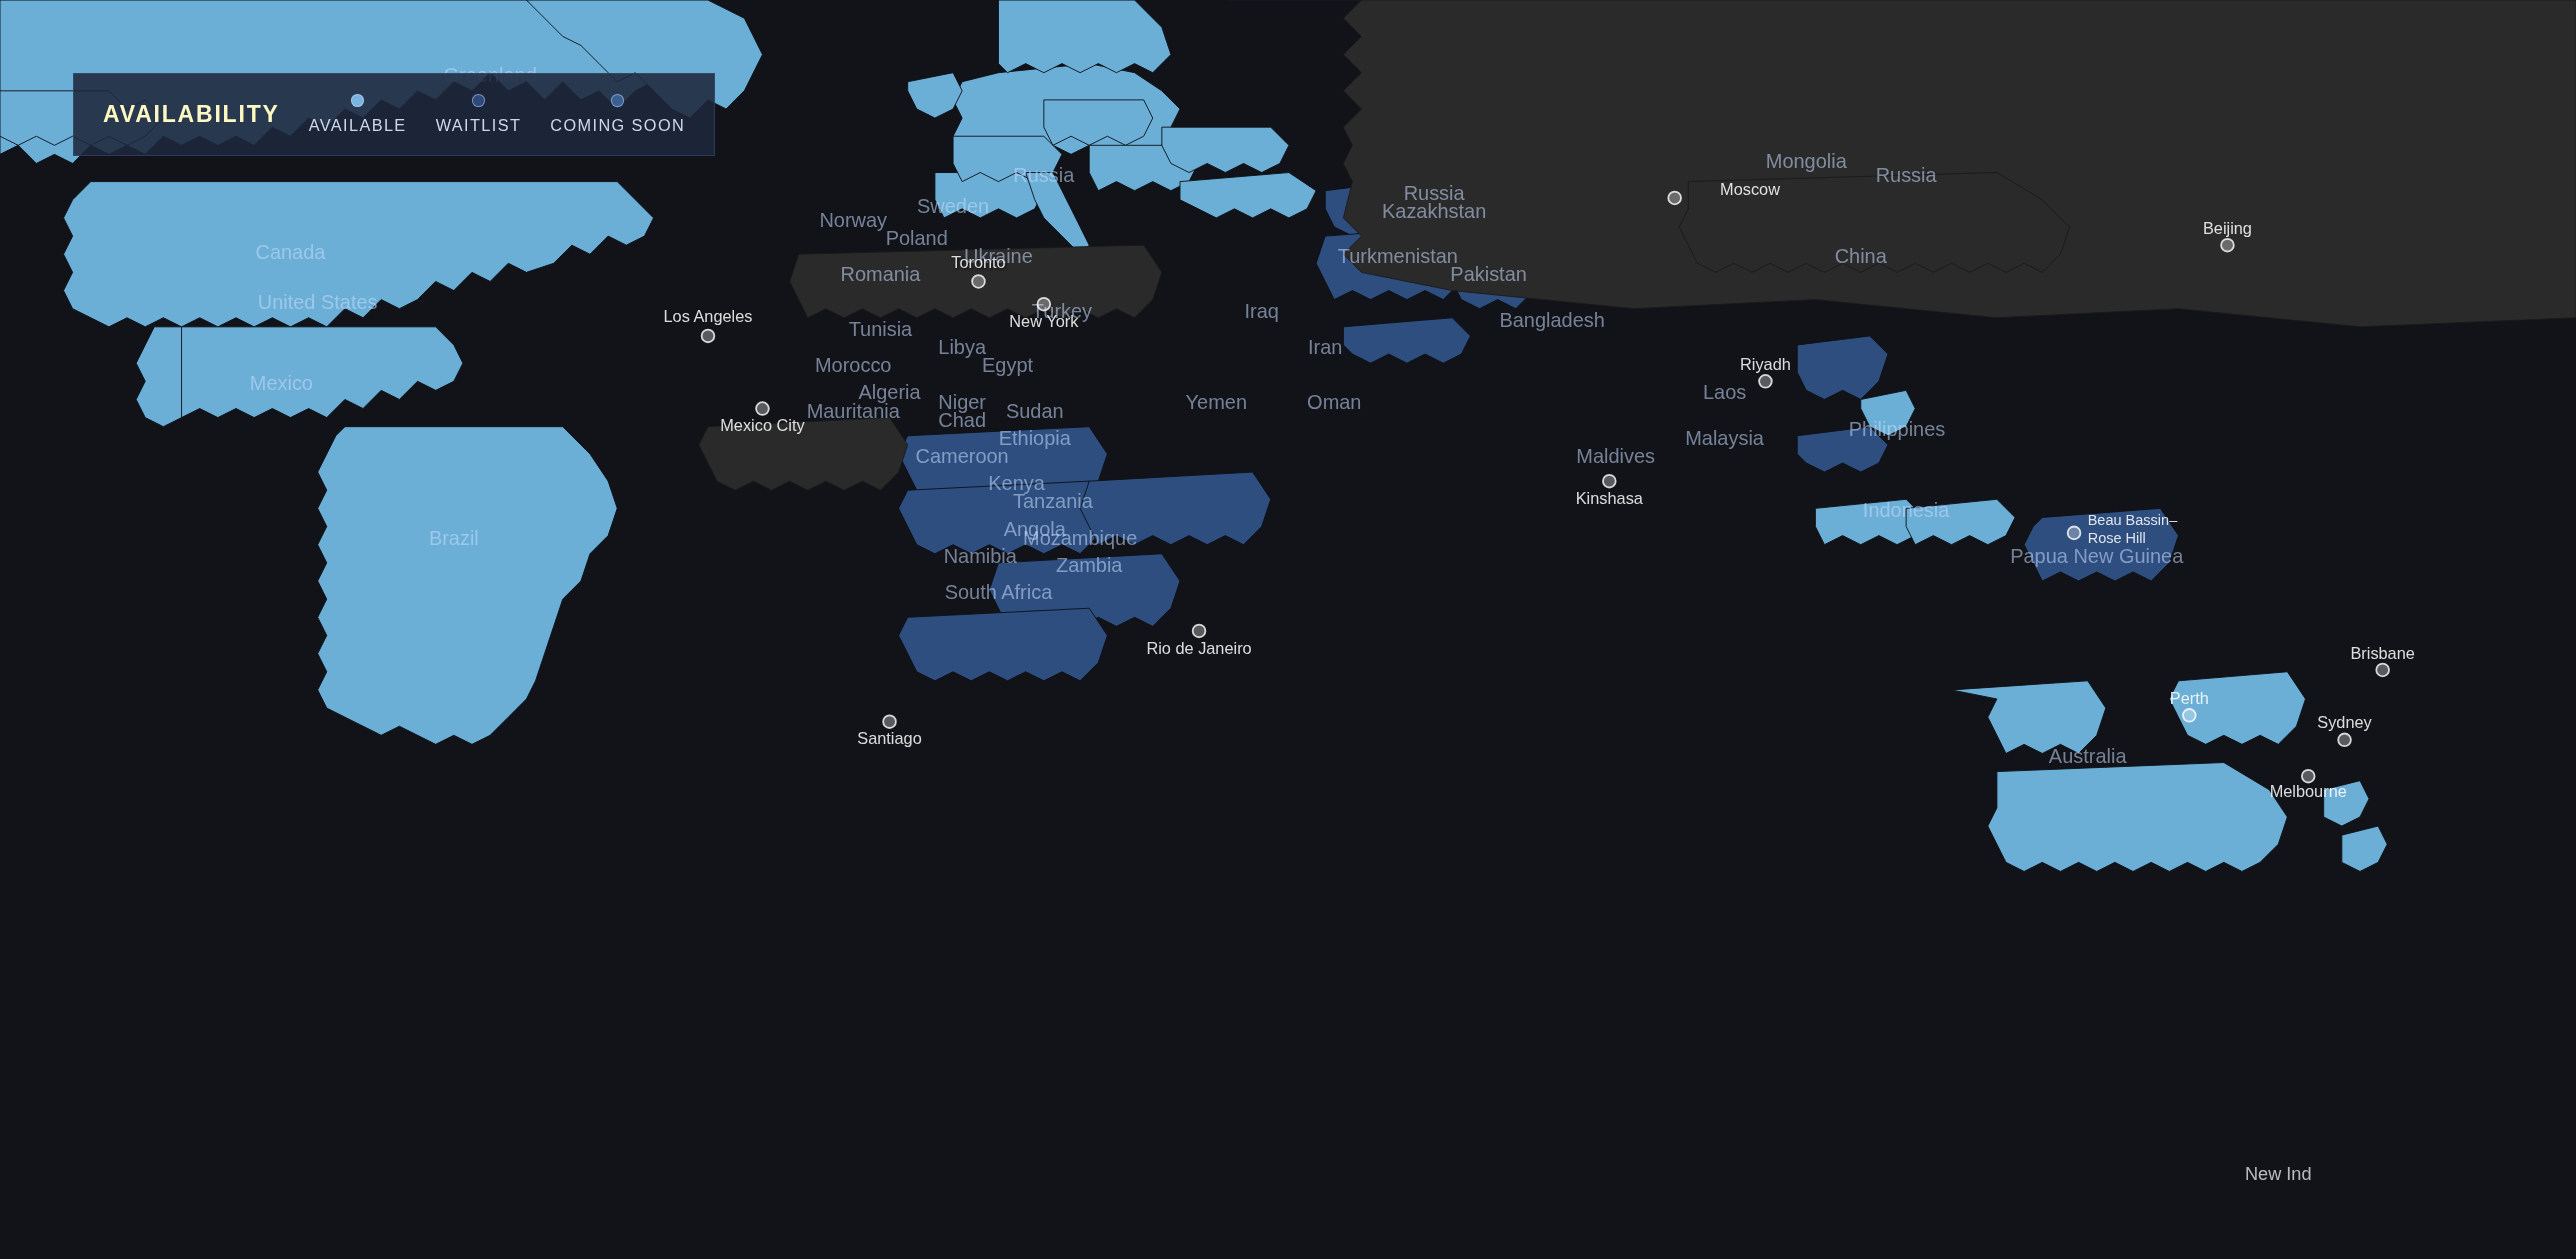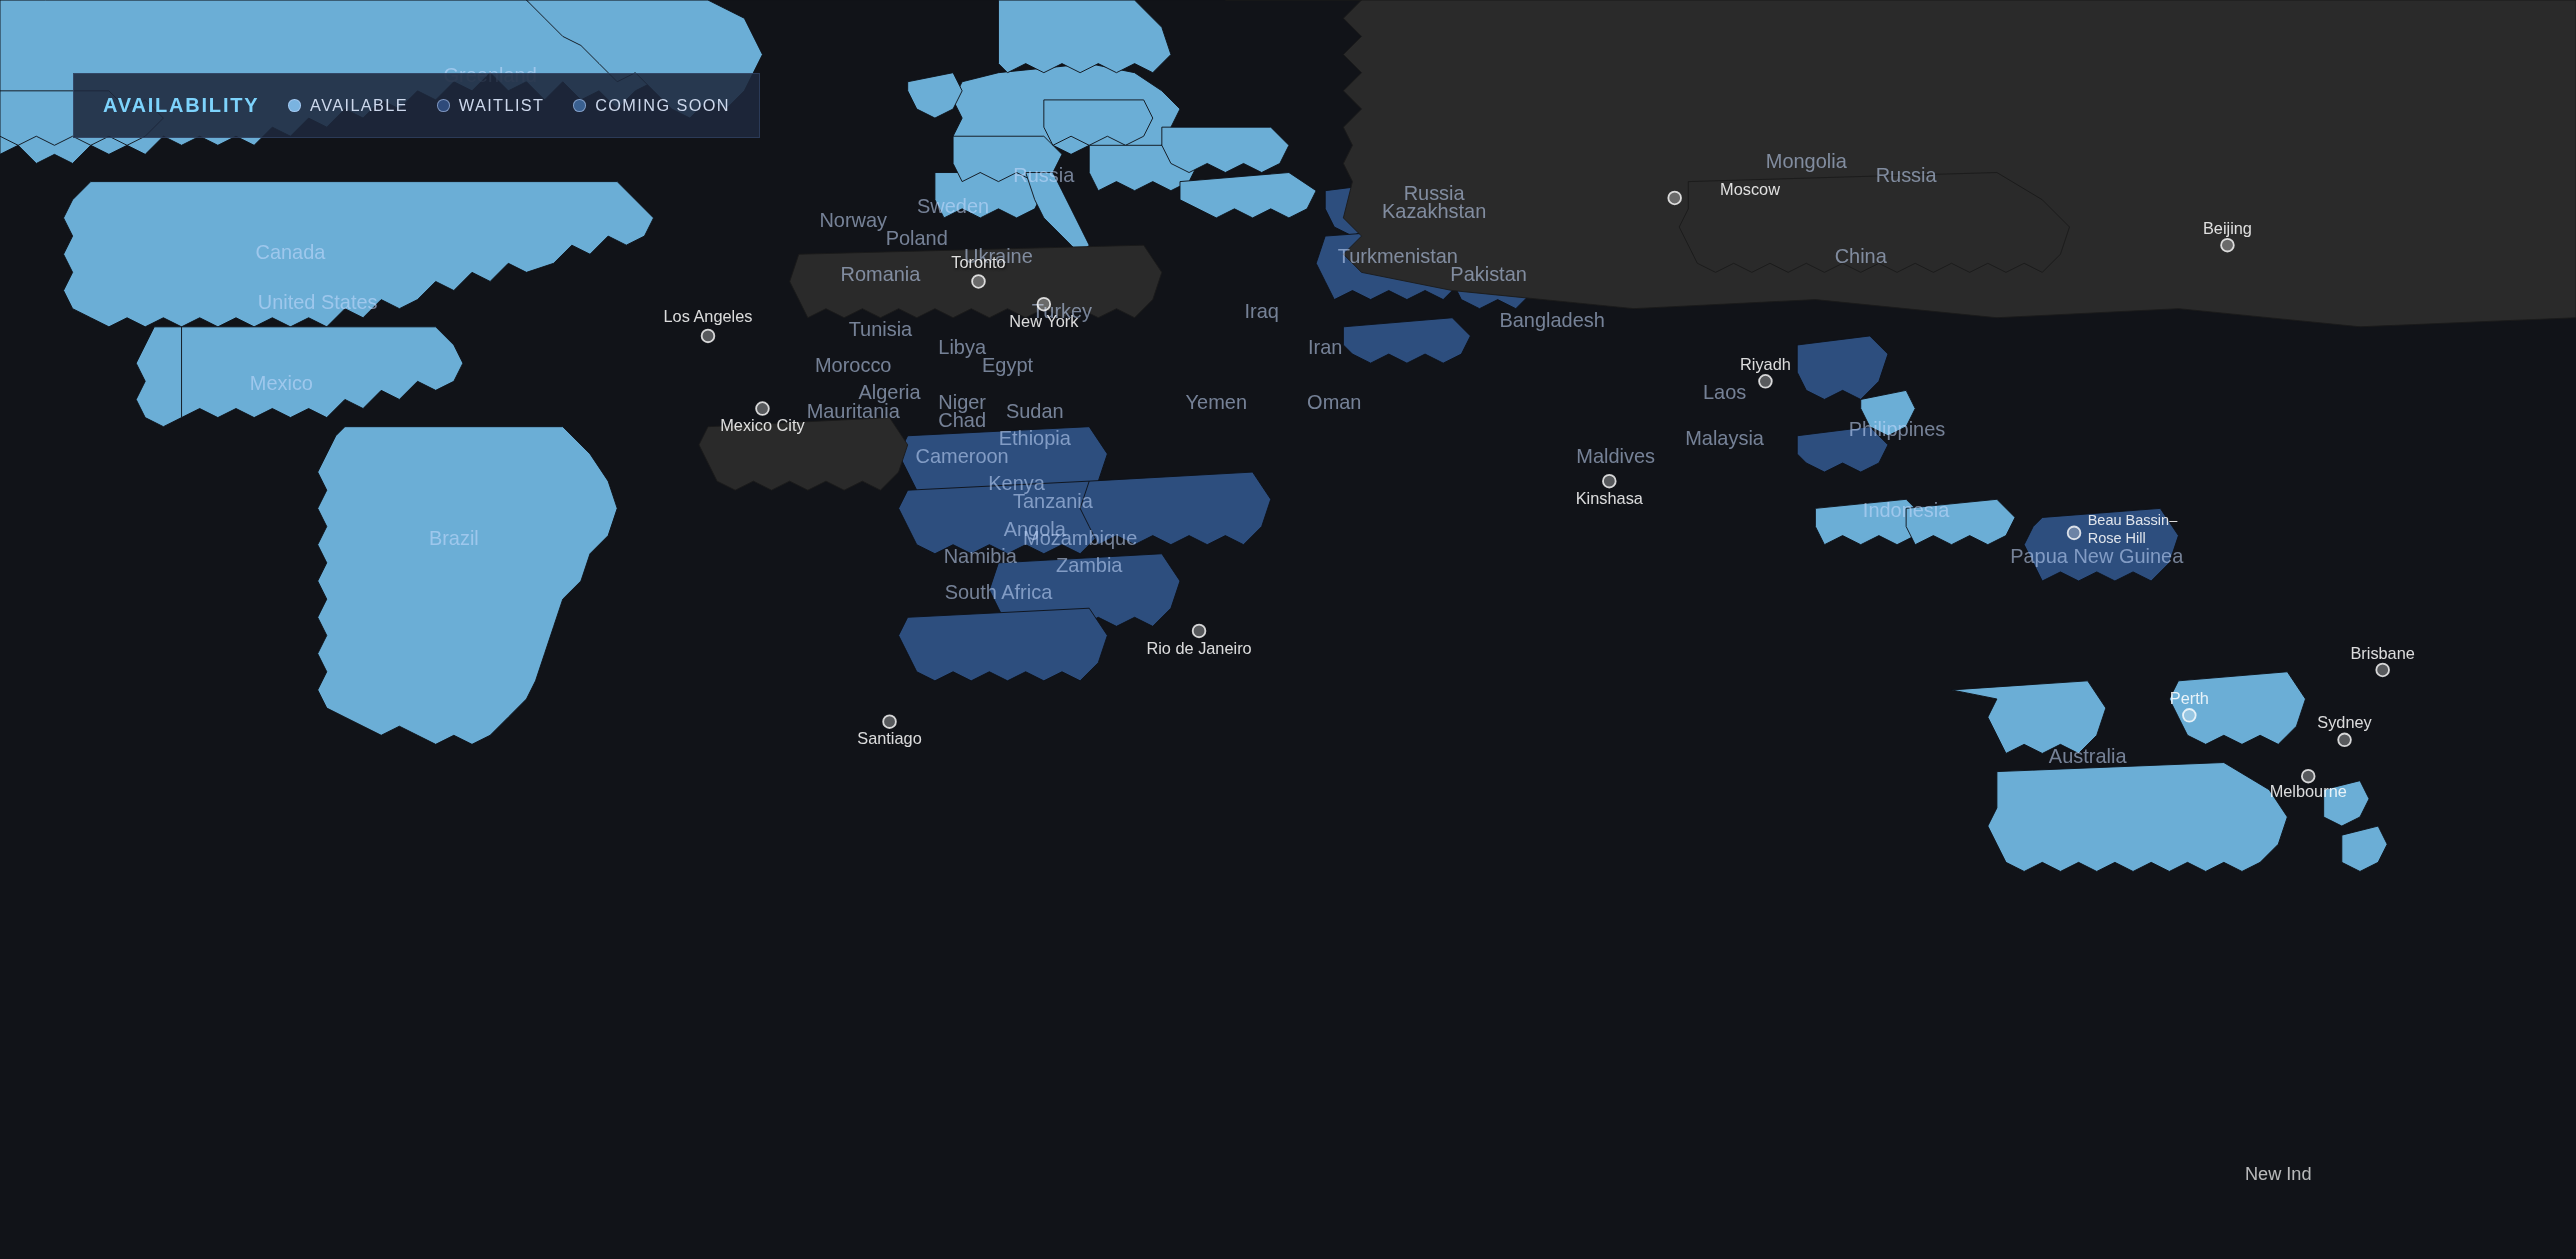--- a/index.html
+++ b/index.html
@@ -34,35 +34,36 @@
       background: rgba(30, 40, 60, 0.88);
       border: 0.9px solid rgba(80, 110, 160, 0.3);
       padding: 20px 29px;
       display: flex;
       align-items: center;
       gap: 29px;
       z-index: 10;
     }
 
     .legend-title {
-      color: #7dd3fc;
+      color: #fef9c3;
       font-weight: 900;
-      font-size: 20px;
+      font-size: 23px;
       letter-spacing: 1.8px;
       text-transform: uppercase;
     }
 
     .legend-item {
       display: flex;
       align-items: center;
       gap: 9px;
       color: #cdd8ec;
       font-size: 16.3px;
       letter-spacing: 1.4px;
       text-transform: uppercase;
+      flex-direction: column;
     }
 
     .legend-dot {
       width: 12.7px;
       height: 12.7px;
       border-radius: 50%;
       border: 1.8px solid rgba(200,220,255,0.5);
     }
 
     .dot-available { background: #7ab3e0; }

